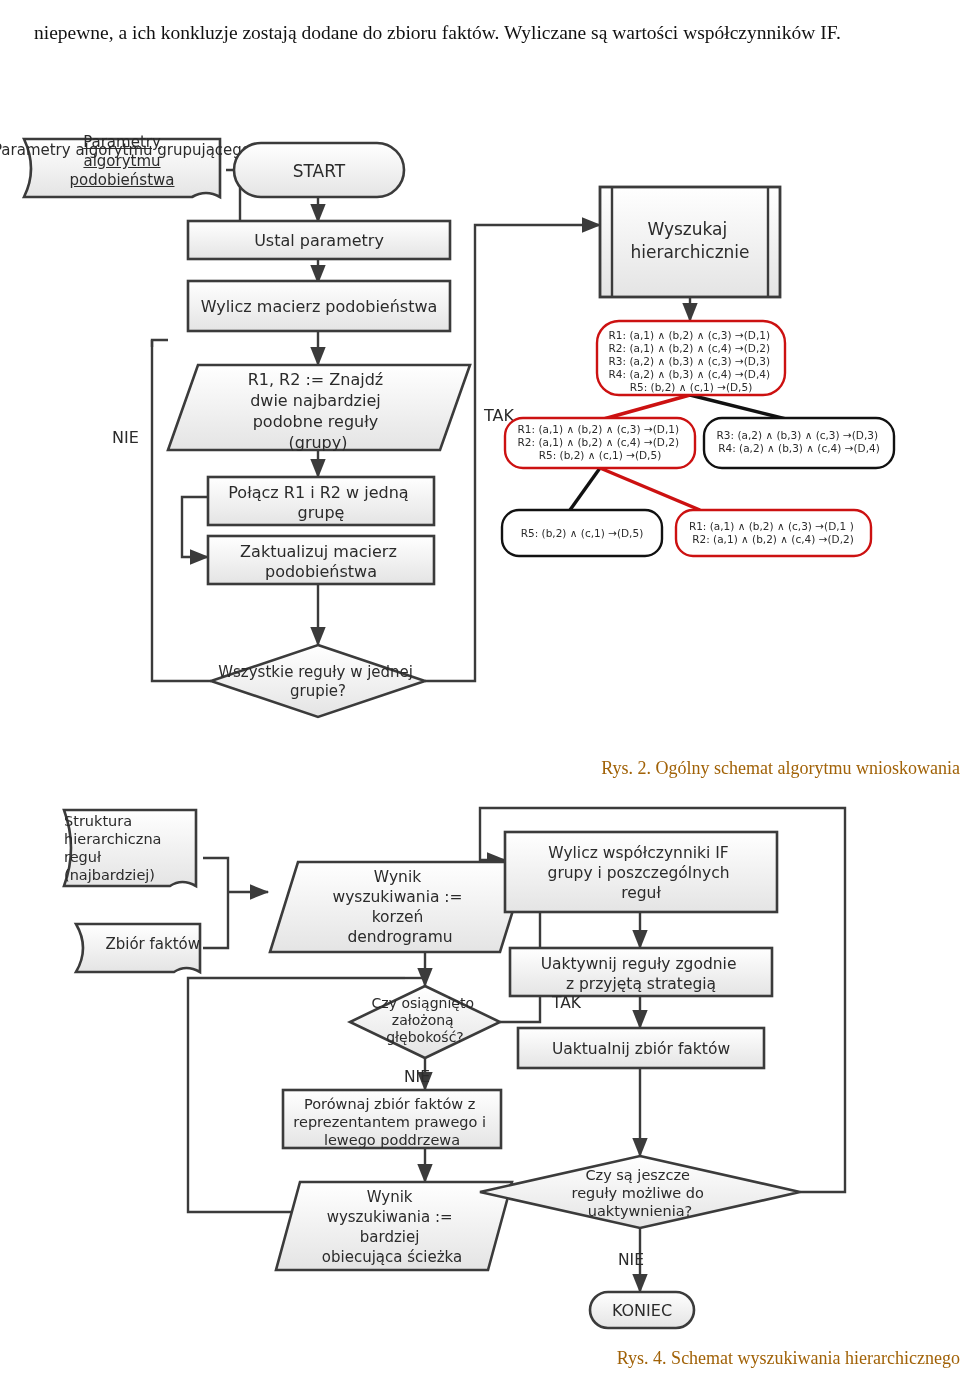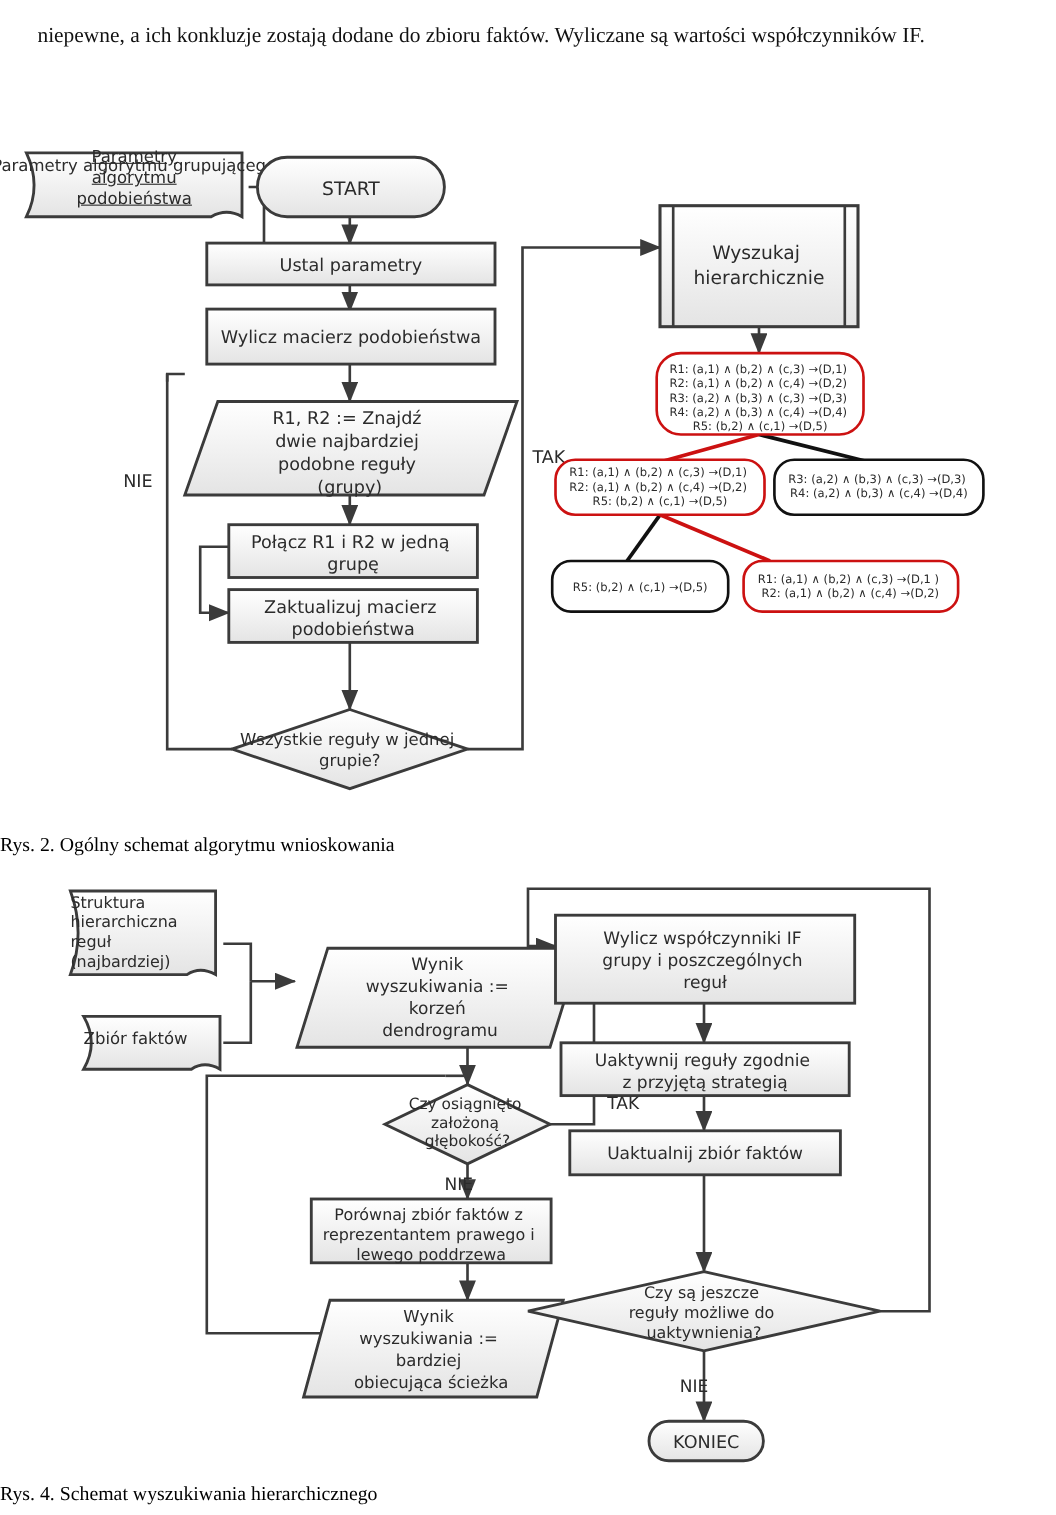--- a/index.html
+++ b/index.html
@@ -10,22 +10,22 @@
   .paratext{
     position:absolute;left:18px;top:2px;width:924px;
     font-family:"Liberation Serif", serif;
     font-size:19.5px;line-height:30px;text-align:justify;color:#111;
   }
   .paratext p{margin:16px;}
   .p-indent{text-indent:42px;}
 
   
   .caption{
-    position:absolute;width:960px;text-align:left;
-    font-family:"Liberation Serif", serif;font-size:18px;color:#000000;
+    position:absolute;width:960px;text-align:right;
+    font-family:"Liberation Serif", serif;font-size:18px;color:#a16207;
   }
 
   
   .fig{position:absolute;left:0;}
   .fig svg{display:block;}
 
   
   .nt{font-family:"DejaVu Sans", sans-serif;fill:#2b2b2b;}
   .rt{font-family:"DejaVu Sans", sans-serif;fill:#2b2b2b;}
 </style>
@@ -331,16 +331,16 @@
 </div>
 
 <div style="position:absolute;left:64px;top:812px;width:132px;
             font-family:'DejaVu Sans',sans-serif;font-size:14.5px;line-height:18px;color:#2b2b2b;">
   <span>Struktura</span><br>
   <span>hierarchiczna</span><br>
   <span>reguł</span><br>
   <span>(najbardziej)</span>
 </div>
 
-<div style="position:absolute;left:76px;top:935px;width:124px;text-align:left;
+<div style="position:absolute;left:76px;top:935px;width:124px;text-align:right;
             font-family:'DejaVu Sans',sans-serif;font-size:15px;line-height:18px;color:#2b2b2b;">Zbiór faktów</div>
 
 <div class="caption" style="top:1348px;">Rys. 4. Schemat wyszukiwania hierarchicznego</div>
 
 </body></html>

